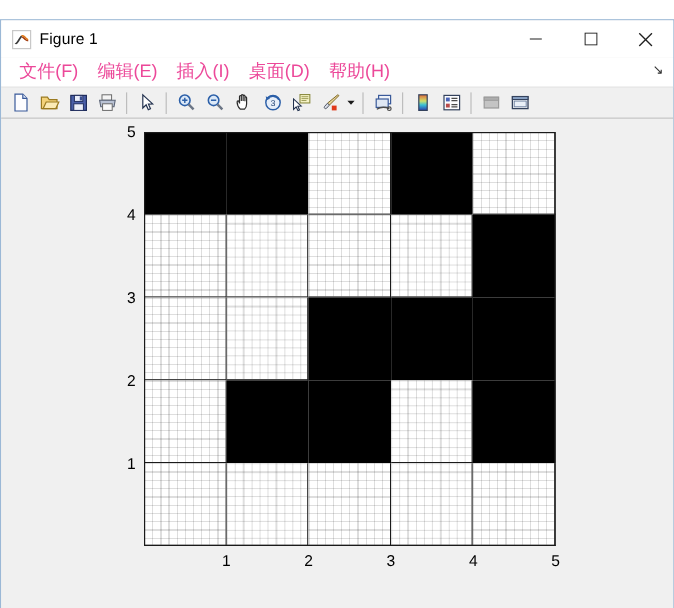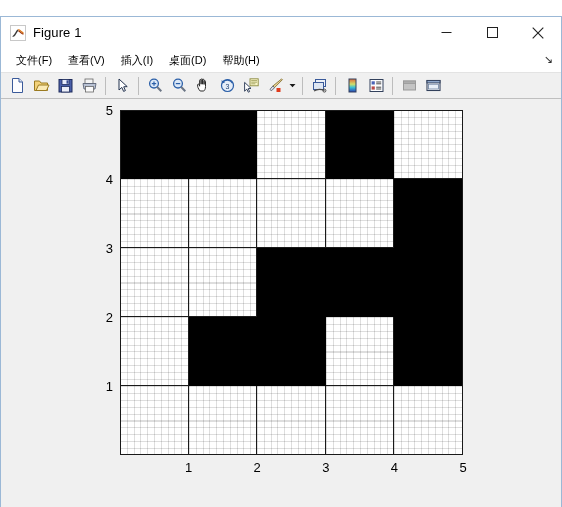--- a/index.html
+++ b/index.html
@@ -60,21 +60,21 @@
   
   .menubar {
     height: 24px;
     background: #ffffff;
     display: flex; align-items: center;
     padding-left: 7px;
     flex: 0 0 auto;
     position: relative;
   }
   .menu-item {
-    font-size: 11px; color: #000000;
+    font-size: 15px; color: #ec4899;
     padding: 2px 8px;
     white-space: nowrap;
     line-height: 16px;
   }
   .menu-overflow {
     position: absolute; right: 8px; top: 5px;
     font-size: 11px; color: #303030;
     line-height: 12px;
   }
 
@@ -198,21 +198,21 @@
         <svg width="12" height="12" viewBox="0 0 12 12">
           <line x1="0.7" y1="0.7" x2="11.3" y2="11.3" stroke="#202020" stroke-width="1.1"></line>
           <line x1="11.3" y1="0.7" x2="0.7" y2="11.3" stroke="#202020" stroke-width="1.1"></line>
         </svg>
       </div>
     </div>
   </div>
 
   <div class="menubar">
     <div class="menu-item">文件(F)</div>
-    <div class="menu-item">查看(V)</div>
+    <div class="menu-item">编辑(E)</div>
     <div class="menu-item">插入(I)</div>
     <div class="menu-item">桌面(D)</div>
     <div class="menu-item">帮助(H)</div>
     <div class="menu-overflow">↘</div>
   </div>
 
   <div class="toolbar">
 
     <div class="tb-btn">
       <svg width="17" height="17" viewBox="0 0 17 17">

